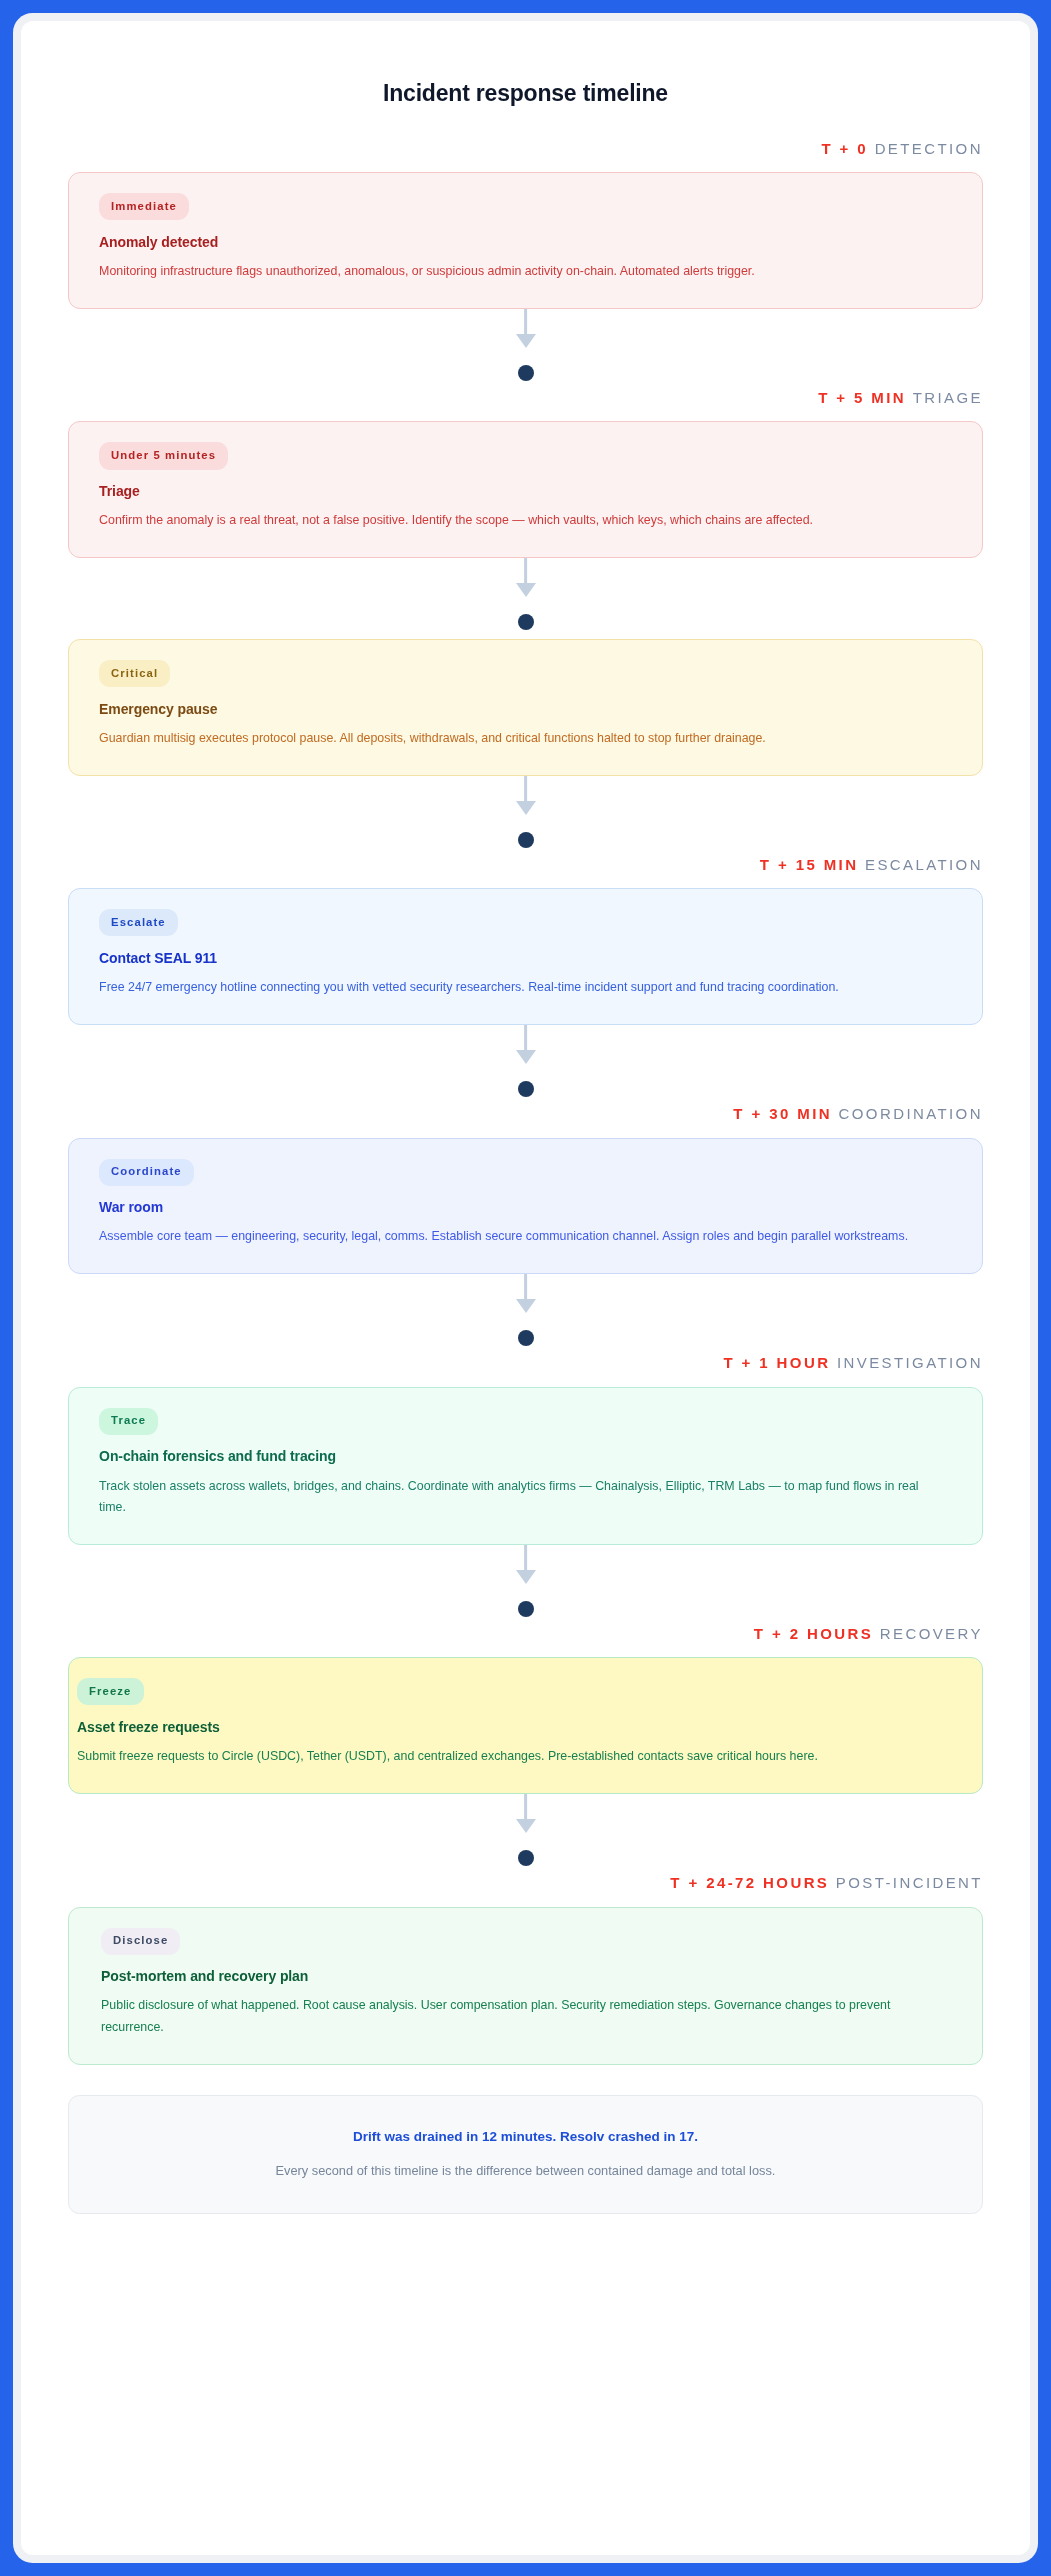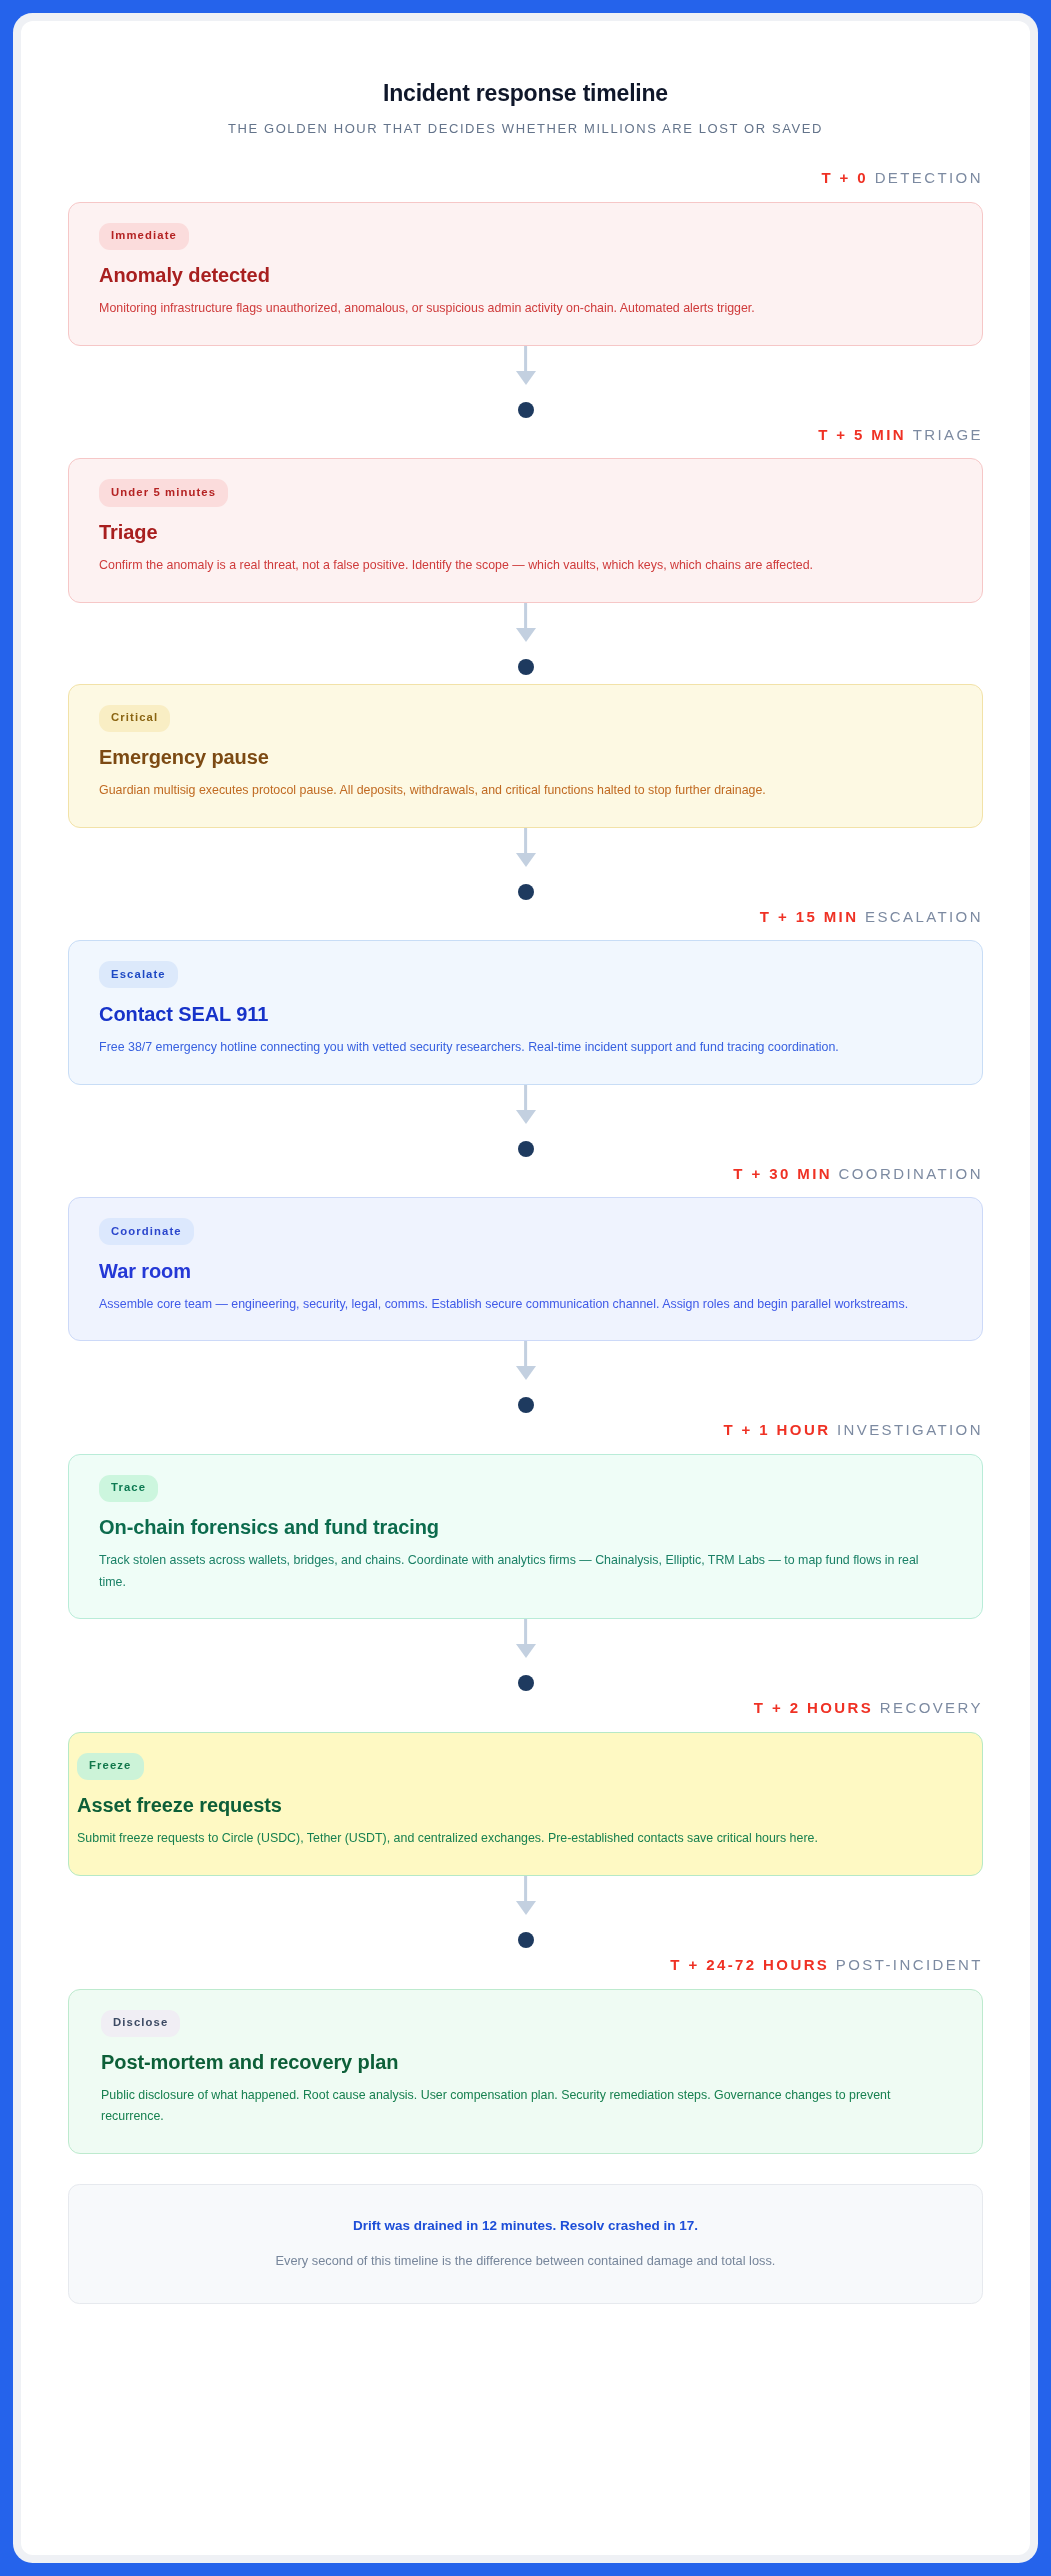--- a/index.html
+++ b/index.html
@@ -96,21 +96,21 @@
     display: inline-block;
     font-size: 11.3px;
     font-weight: bold;
     letter-spacing: 1.1px;
     line-height: 1;
     padding: 7.5px 12px 8.3px 12px;
     border-radius: 11px;
   }
   .card-title {
     margin: 13.5px 0 0 0;
-    font-size: 20px;
+    font-size: 14px;
     font-weight: bold;
     line-height: 1.25;
     letter-spacing: -0.1px;
   }
   .card-body {
     margin: 9.8px 0 0 0;
     font-size: 12.4px;
     line-height: 1.72;
     max-width: 834px;
   }
@@ -217,21 +217,20 @@
 </style>
 </head>
 <body>
 
 <div class="viewport">
   <div class="frame-ring">
     <div class="page">
 
       <div class="header">
         <h1 class="page-title">Incident response timeline</h1>
-        <p class="page-subtitle">THE GOLDEN HOUR THAT DECIDES WHETHER MILLIONS ARE LOST OR SAVED</p>
       </div>
 
       <div class="timeline" id="timeline">
           <div class="step">
             <div class="step-eyebrow"><span class="step-time">T + 0</span> <span class="step-phase">DETECTION</span></div>
             <div class="card t-red"><div class="badge">Immediate</div><h2 class="card-title">Anomaly detected</h2><p class="card-body">Monitoring infrastructure flags unauthorized, anomalous, or suspicious admin activity on-chain. Automated alerts trigger.</p></div>
           </div>
           <div class="connector">
             <div class="line"></div>
             <div class="arrow"></div>
@@ -249,21 +248,21 @@
           <div class="step">
             <div class="card t-amber"><div class="badge">Critical</div><h2 class="card-title">Emergency pause</h2><p class="card-body">Guardian multisig executes protocol pause. All deposits, withdrawals, and critical functions halted to stop further drainage.</p></div>
           </div>
           <div class="connector">
             <div class="line"></div>
             <div class="arrow"></div>
             <div class="dot"></div>
           </div>
           <div class="step">
             <div class="step-eyebrow"><span class="step-time">T + 15 MIN</span> <span class="step-phase">ESCALATION</span></div>
-            <div class="card t-blue"><div class="badge">Escalate</div><h2 class="card-title">Contact SEAL 911</h2><p class="card-body">Free 38/7 emergency hotline connecting you with vetted security researchers. Real-time incident support and fund tracing coordination.</p></div>
+            <div class="card t-blue"><div class="badge">Escalate</div><h2 class="card-title">Contact SEAL 911</h2><p class="card-body">Free 24/7 emergency hotline connecting you with vetted security researchers. Real-time incident support and fund tracing coordination.</p></div>
           </div>
           <div class="connector">
             <div class="line"></div>
             <div class="arrow"></div>
             <div class="dot"></div>
           </div>
           <div class="step">
             <div class="step-eyebrow"><span class="step-time">T + 30 MIN</span> <span class="step-phase">COORDINATION</span></div>
             <div class="card t-indigo"><div class="badge">Coordinate</div><h2 class="card-title">War room</h2><p class="card-body">Assemble core team — engineering, security, legal, comms. Establish secure communication channel. Assign roles and begin parallel workstreams.</p></div>
           </div>

